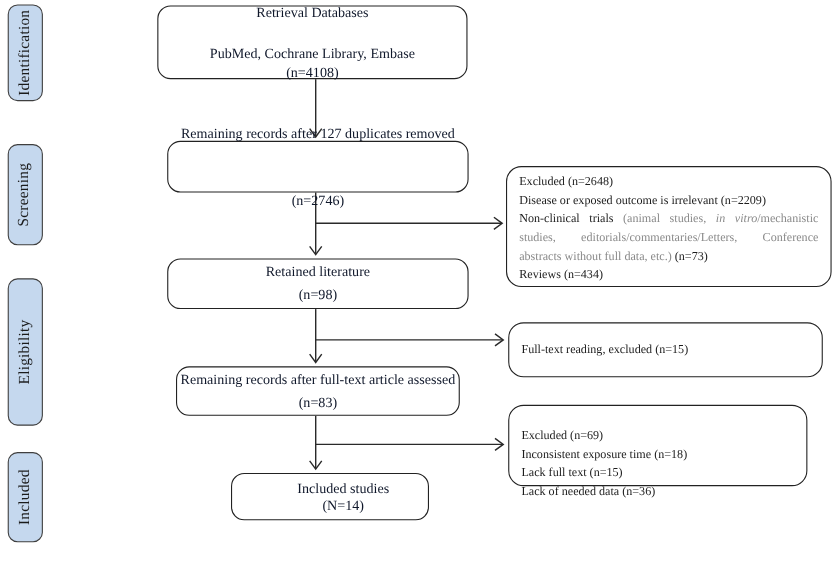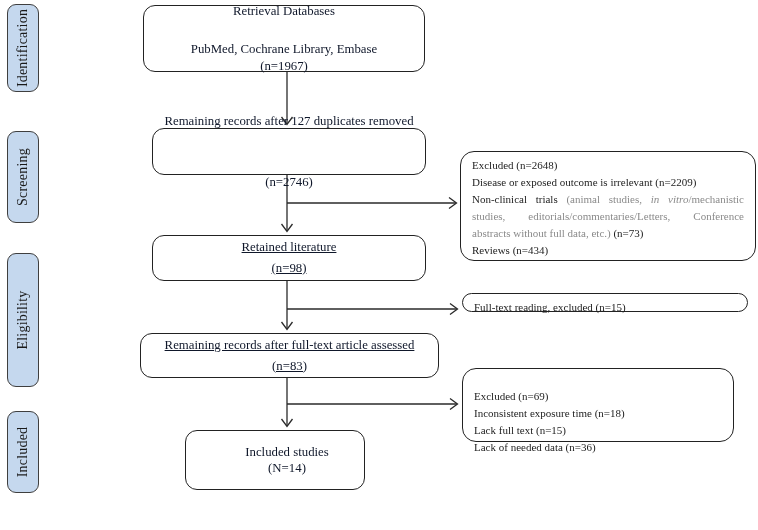--- a/index.html
+++ b/index.html
@@ -89,51 +89,51 @@
   <div class="stage" style="top:253px; height:134px;">
     <span>Eligibility</span>
   </div>
   <div class="stage" style="top:411px; height:82px;">
     <span>Included</span>
   </div>
 
   <div class="fbox" style="left:143px; top:5px; width:282px; height:67px;">
     <div>Retrieval Databases</div>
     <div class="gap-lg">PubMed, Cochrane Library, Embase</div>
-    <div>(n=1967)</div>
+    <div>(n=4108)</div>
   </div>
 
   <div class="fbox" style="left:152px; top:128px; width:274px; height:47px;gap:40px;">
     <div>Remaining records after 127 duplicates removed</div>
     <div class="gap-sm">(n=2746)</div>
   </div>
 
-  <div class="fbox" style="left:152px; top:235px; width:274px; height:46px;text-decoration:underline;">
+  <div class="fbox" style="left:152px; top:235px; width:274px; height:46px;">
     <div>Retained literature</div>
     <div class="gap-sm">(n=98)</div>
   </div>
 
-  <div class="fbox" style="left:140px; top:333px; width:299px; height:45px;text-decoration:underline;">
+  <div class="fbox" style="left:160px; top:333px; width:258px; height:45px;">
     <div>Remaining records after full-text article assessed</div>
     <div class="gap-sm">(n=83)</div>
   </div>
 
-  <div class="fbox" style="left:185px; top:430px; width:180px; height:60px; line-height:16px;padding-left:24px;">
+  <div class="fbox" style="left:210px; top:430px; width:180px; height:43px; line-height:16px;padding-left:24px;">
     <div>Included studies</div>
     <div>(N=14)</div>
   </div>
 
   <div class="xbox" style="left:460px; top:151px; width:296px; height:110px;">
     <div>Excluded (n=2648)</div>
     <div>Disease or exposed outcome is irrelevant (n=2209)</div>
     <div class="justified"><span>Non-clinical trials </span><span class="muted">(animal studies, </span><span class="muted-italic">in vitro</span><span class="muted">/mechanistic studies, editorials/commentaries/Letters, Conference abstracts without full data, etc.)</span><span> (n=73)</span></div>
     <div>Reviews (n=434)</div>
   </div>
 
-  <div class="xbox" style="left:462px; top:293px; width:286px; height:19px; display:flex; align-items:flex-start;">
+  <div class="xbox" style="left:462px; top:293px; width:286px; height:50px; display:flex; align-items:center;">
     <div>Full-text reading, excluded (n=15)</div>
   </div>
 
   <div class="xbox" style="left:462px; top:368px; width:272px; height:74px; padding-top:19px;">
     <div>Excluded (n=69)</div>
     <div>Inconsistent exposure time (n=18)</div>
     <div>Lack full text (n=15)</div>
     <div>Lack of needed data (n=36)</div>
   </div>
 

